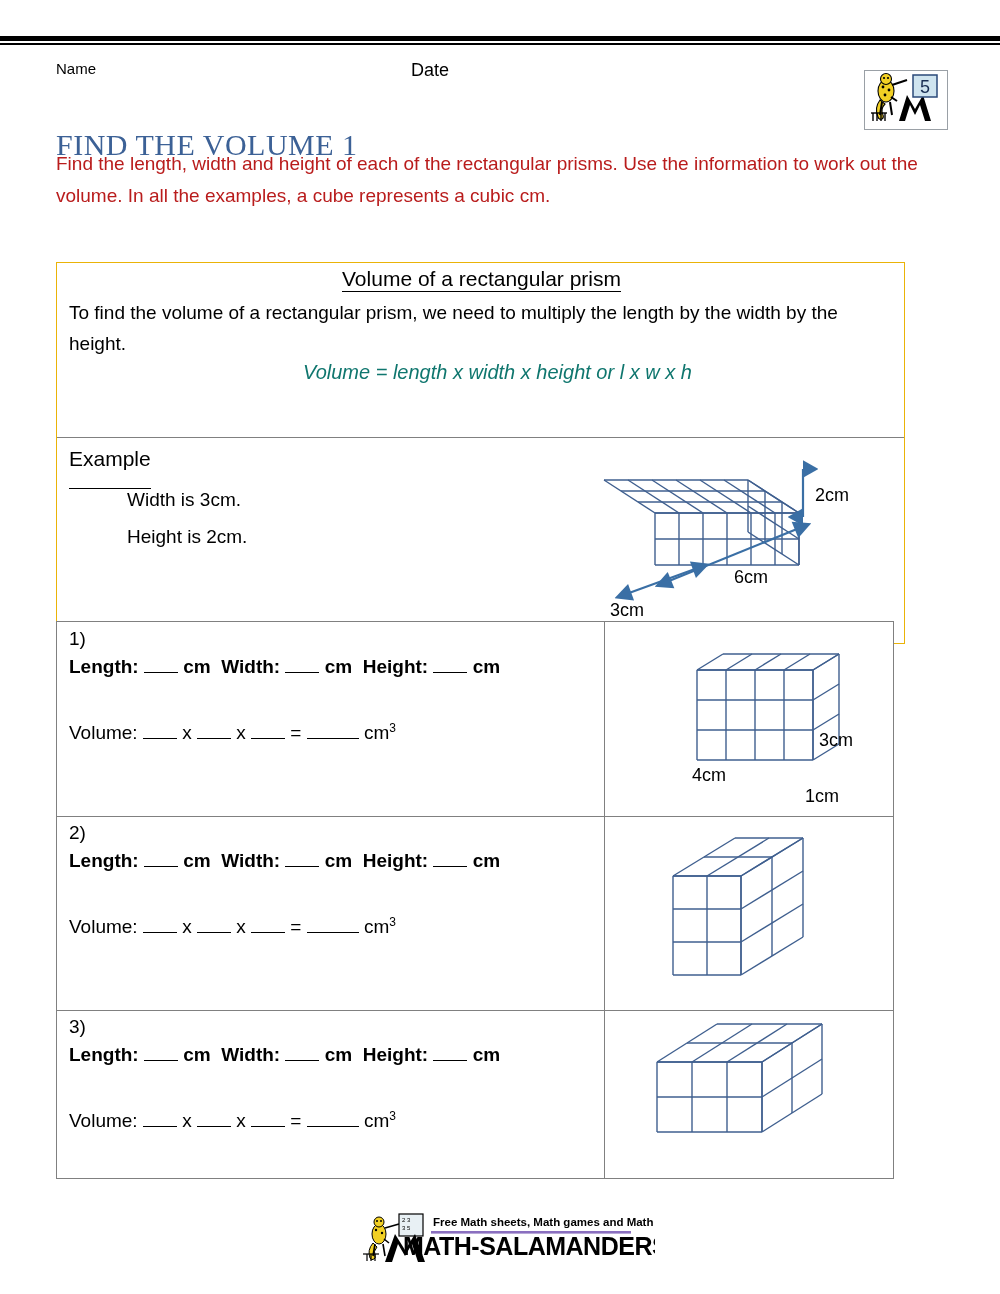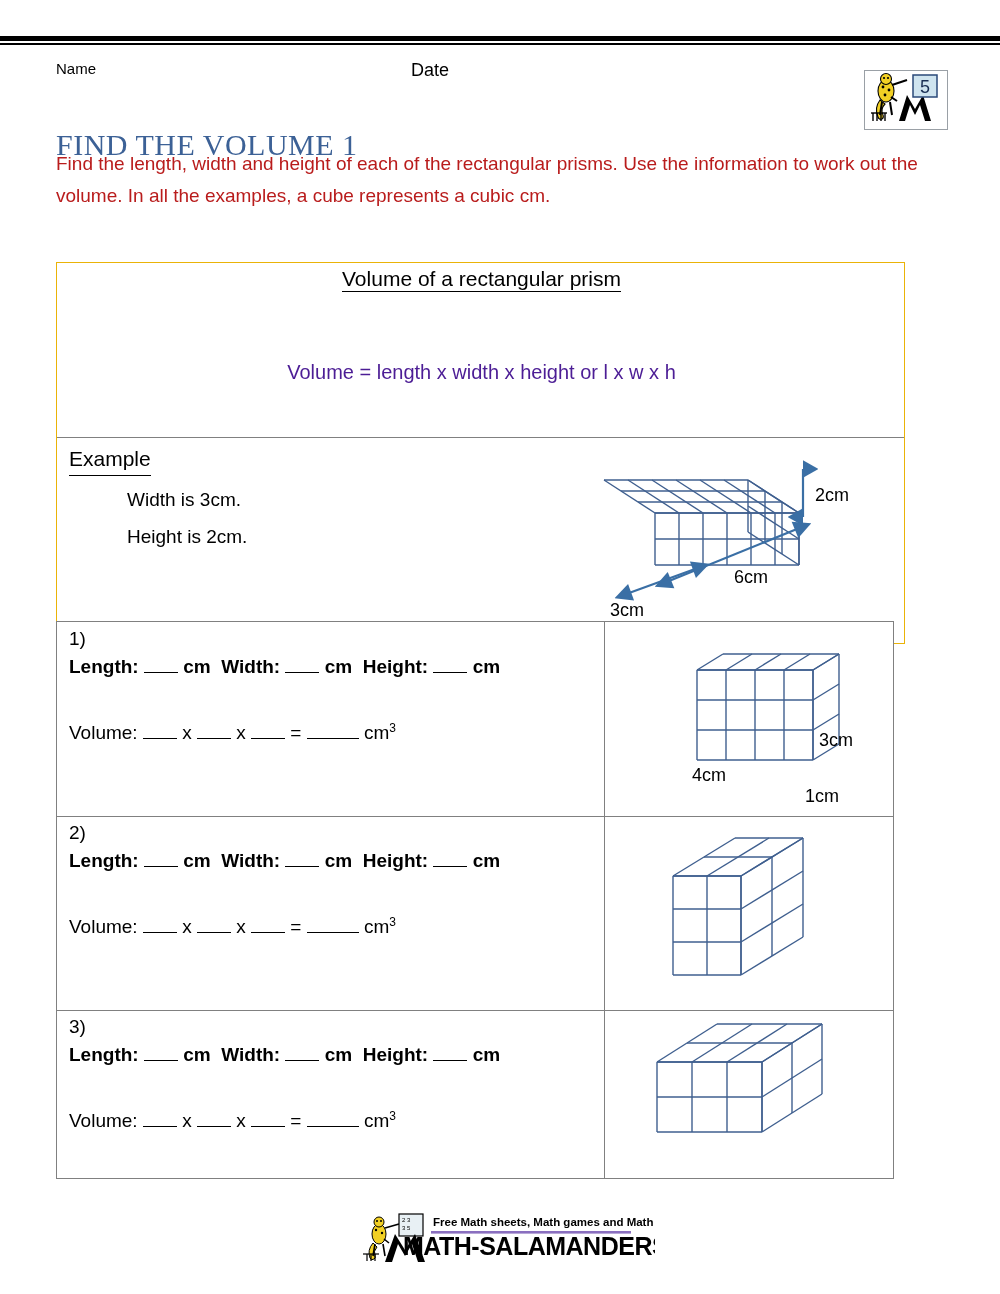--- a/index.html
+++ b/index.html
@@ -33,27 +33,27 @@
          font-size:19px;line-height:32px;color:#b91c1c;}
 
   
   .expl{position:absolute;left:56px;top:226px;width:849px;height:382px;
         border:1px solid #eab308;box-sizing:border-box;background:#fff;margin-top:36px;}
   .expl .hdr{position:absolute;left:0;top:4px;width:849px;text-align:center;
              font-size:21px;}
   .expl .hdr span{border-bottom:1.5px solid #000;padding-bottom:1px;}
   .expl .body{position:absolute;left:12px;top:34px;width:826px;font-size:19px;
               line-height:31px;}
-  .expl .formula{position:absolute;left:0;top:98px;width:849px;text-align:center;
-                 font-size:20px;color:#4c1d95;}
+  .expl .formula{position:absolute;left:16px;top:98px;width:849px;text-align:center;
+                 font-size:20px;font-style:italic;color:#0f766e;}
   .expl .note{position:absolute;left:12px;top:140px;width:826px;font-size:16px;}
   .expl .divider{position:absolute;left:0;top:174px;width:847px;height:1px;background:#808080;}
 
   .ex-label{position:absolute;left:12px;top:184px;font-size:21px;}
-  .ex-label span{border-bottom:1.5px solid #000;padding-bottom:5px;}
+  .ex-label span{border-bottom:1.5px solid #000;padding-bottom:18px;}
   .ex-lines{position:absolute;left:70px;top:219px;font-size:19px;line-height:36.5px;}
   .ex-lines sup{font-size:12px;vertical-align:super;}
   .ex-fig{position:absolute;left:540px;top:178px;width:300px;height:195px;}
 
   
   .qtable{position:absolute;left:56px;top:621px;width:838px;height:558px;
           border:1px solid #808080;box-sizing:border-box;background:#fff;}
   .qrow{position:absolute;left:0;width:836px;height:194px;}
   .qrow.r1{top:0;}
   .qrow.r2{top:194px;}
@@ -128,20 +128,21 @@
     </svg>
   </div>
 
   <div class="title">FIND THE VOLUME 1</div>
   <div class="intro">Find the length, width and height of each of the rectangular prisms. Use the information to work out the volume. In all the examples, a cube represents a cubic cm.</div>
 
   <div class="expl">
     <div class="hdr">
       <span>Volume of a rectangular prism</span>
     </div>
+    <div class="body">To find the volume of a rectangular prism, we need to multiply the length by the width by the height.</div>
     <div class="formula">Volume = length x width x height or l x w x h</div>
     <div class="divider"></div>
 
     <div class="ex-label">
       <span>Example</span>
     </div>
     <div class="ex-lines">
       <div>Width is 3cm.</div>
       <div>Height is 2cm.</div>
     </div>

